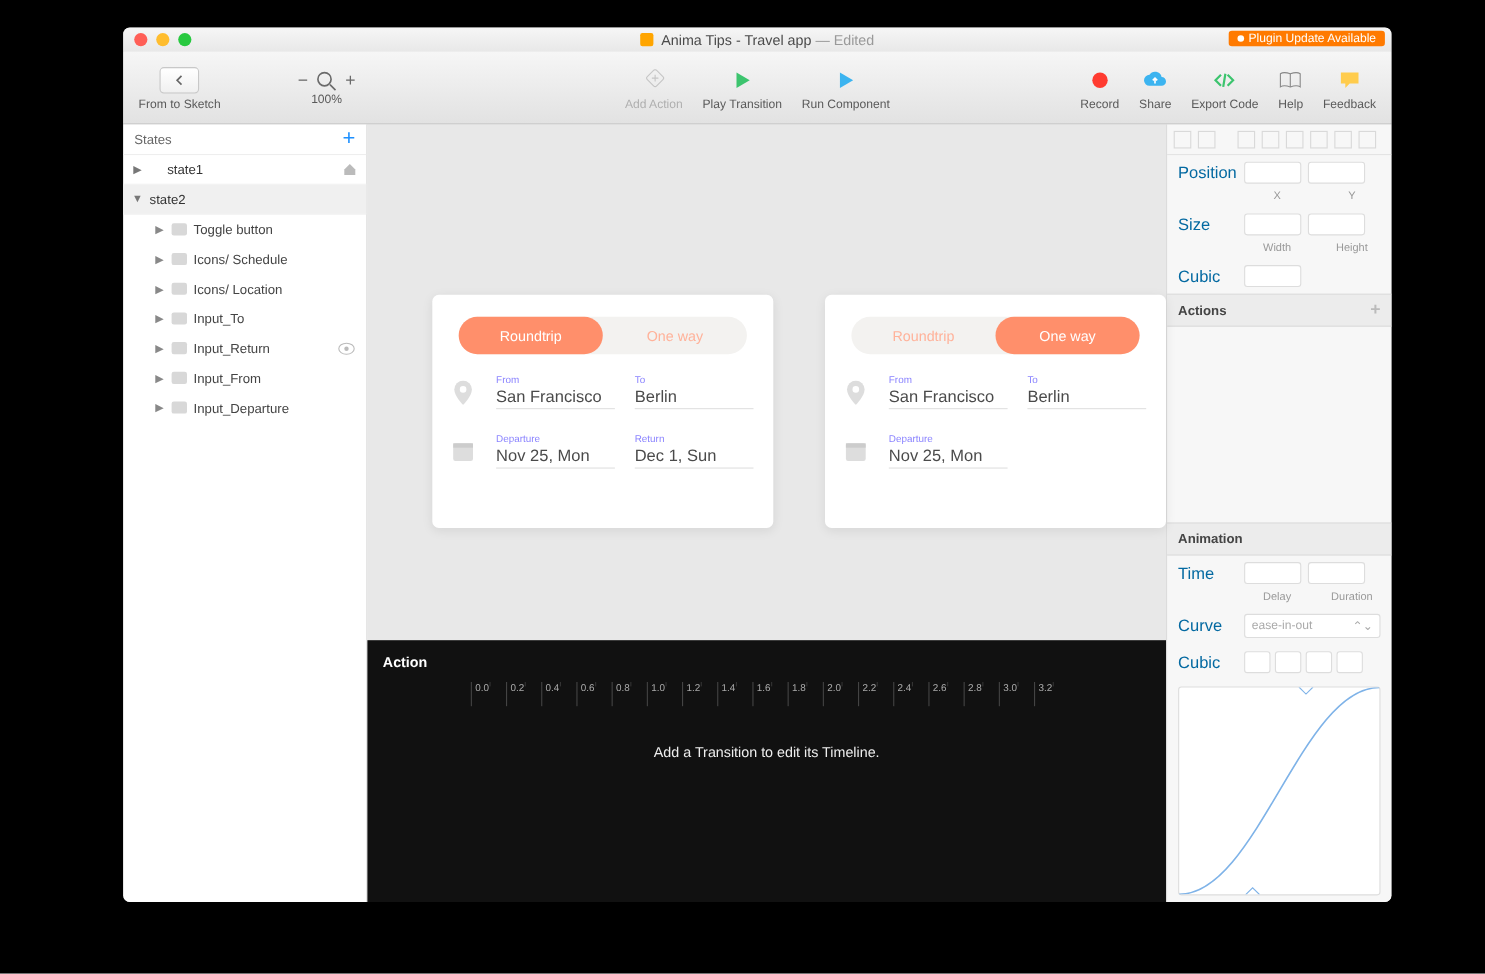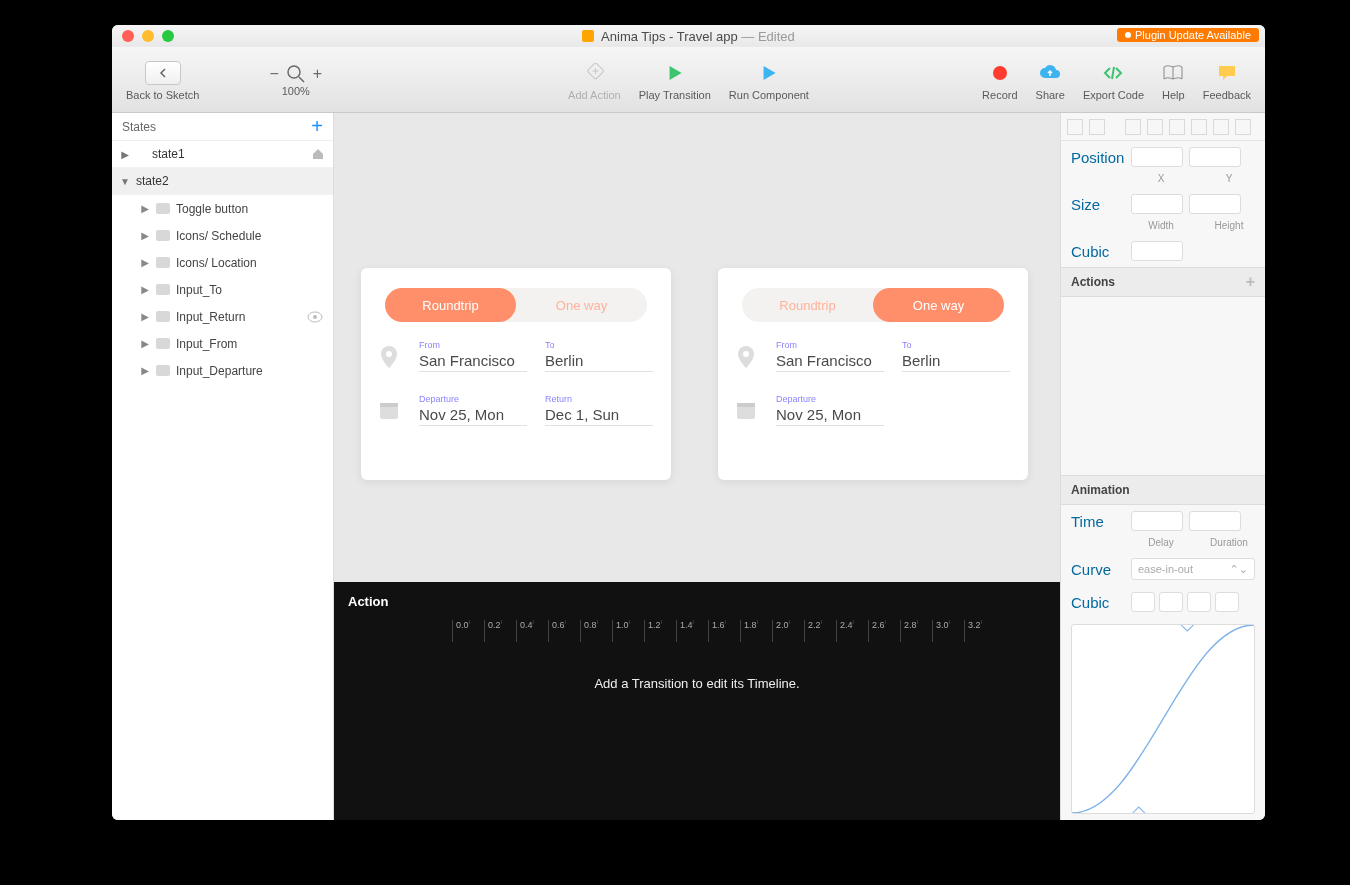--- a/index.html
+++ b/index.html
@@ -29,36 +29,36 @@
 .plus { margin-left:auto; color:#1e90ff; font-size:20px; font-weight:300; }
 .state-row { height:27px; display:flex; align-items:center; padding:0 8px; font-size:12px; color:#333; border-bottom:1px solid #f2f2f2; cursor:pointer; }
 .state-row.sel { background:#f0f0f0; }
 .disclosure { width:10px; text-align:center; color:#777; font-size:10px; }
 .home-ic { margin-left:auto; color:#aaa; }
 .layer-row { height:27px; display:flex; align-items:center; padding-left:28px; font-size:12px; color:#444; gap:6px; cursor:pointer; }
 .layer-row .disclosure { color:#888; }
 .folder-ic { width:14px; height:11px; background:#d8d8d8; border-radius:2px; }
 .eye-ic { margin-left:auto; margin-right:10px; color:#bbb; }
 .canvas-area { flex:1; background:#e8e8e8; display:flex; flex-direction:column; min-width:0; }
-.canvas { flex:1; position:relative; }
+.canvas { flex:1; position:relative;margin-left:32px; }
 .artboard { position:absolute; background:#fff; border-radius:6px; box-shadow:0 2px 10px rgba(0,0,0,0.08); width:310px; height:212px; padding:20px 18px; }
 .art1 { left:27px; top:155px; }
 .art2 { left:384px; top:155px; }
 .toggle { width:262px; height:34px; background:#f3f2f0; border-radius:17px; display:flex; margin:0 auto 18px; }
 .tog-half { flex:1; display:flex; align-items:center; justify-content:center; font-size:13px; border-radius:17px; }
 .tog-active { background:#ff8f6b; color:#fff; }
 .tog-inactive { color:#ffb29a; }
 .field-row { display:flex; gap:18px; align-items:flex-end; margin-bottom:22px; }
 .field-ic { width:22px; height:22px; color:#ccc; flex-shrink:0; margin-bottom:4px; }
 .field { flex:1; border-bottom:1px solid #e0e0e0; padding-bottom:2px; }
 .field-label { font-size:9px; color:#8b84ff; margin-bottom:2px; }
 .field-val { font-size:15px; color:#4a4a4a; }
 .timeline { height:238px; background:#111; color:#fff; }
 .tl-hdr { height:38px; display:flex; align-items:center; padding:0 14px; font-size:13px; font-weight:600; }
-.ruler { height:22px; display:flex; padding-left:118px; font-size:9px; color:#aaa; gap:0; }
+.ruler { height:22px; display:flex; padding-left:94px; font-size:9px; color:#aaa; gap:0; }
 .tick { width:32px; border-left:1px solid #444; padding-left:3px; position:relative; }
 .tick::after{content:"";position:absolute;left:16px;top:0;width:1px;height:4px;background:#333;}
 .tl-msg { text-align:center; padding-top:34px; font-size:13px; color:#eee; }
 .inspector { width:205px; background:#f7f7f7; border-left:1px solid #dcdcdc; display:flex; flex-direction:column; font-size:11px; color:#666; }
 .align-row { height:28px; border-bottom:1px solid #e4e4e4; display:flex; align-items:center; padding:0 6px; gap:6px; }
 .al-ic { width:16px; height:16px; border:1px solid #bbb; opacity:0.5; }
 .prop-row { display:flex; align-items:center; padding:6px 10px; gap:6px; }
 .prop-label { width:54px; font-size:15px; color:#0369a1; }
 .prop-input { width:52px; height:20px; background:#fff; border:1px solid #ddd; border-radius:3px; }
 .prop-sub { font-size:10px; color:#999; text-align:center; }
@@ -93,21 +93,21 @@
 
   <div class="toolbar">
     <div class="tool-btn">
       <div class="ic">
           <div class="back-btn">
             <svg width="10" height="10">
               <path d="M7 1L3 5l4 4" stroke="#666" fill="none" stroke-width="1.5"></path>
             </svg>
           </div>
         </div>
-      <span class="tool-label">Back to Sketch</span>
+      <span class="tool-label">From to Sketch</span>
     </div>
     <div class="zoom-wrap">
       <div class="zoom-ctrl">
         <span>−</span>
         <svg width="22" height="22">
             <circle cx="9" cy="9" r="6" stroke="#6a6a6a" fill="none" stroke-width="1.5"></circle>
             <line x1="14" y1="14" x2="19" y2="19" stroke="#6a6a6a" stroke-width="1.5"></line>
           </svg>
         <span>+</span>
       </div>

